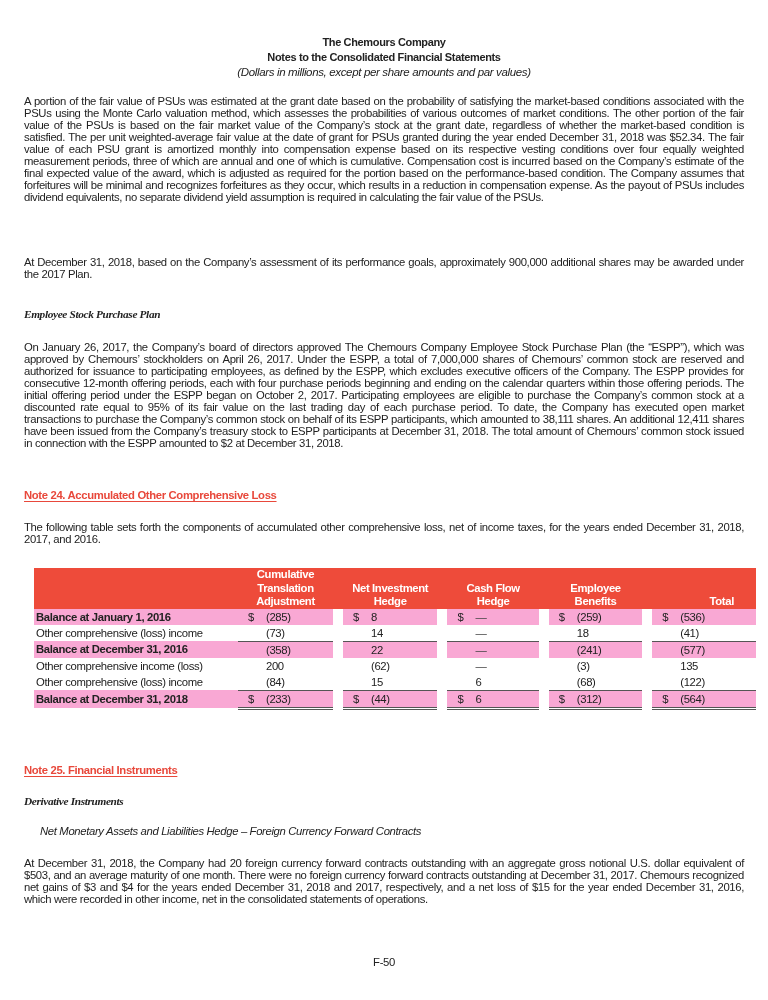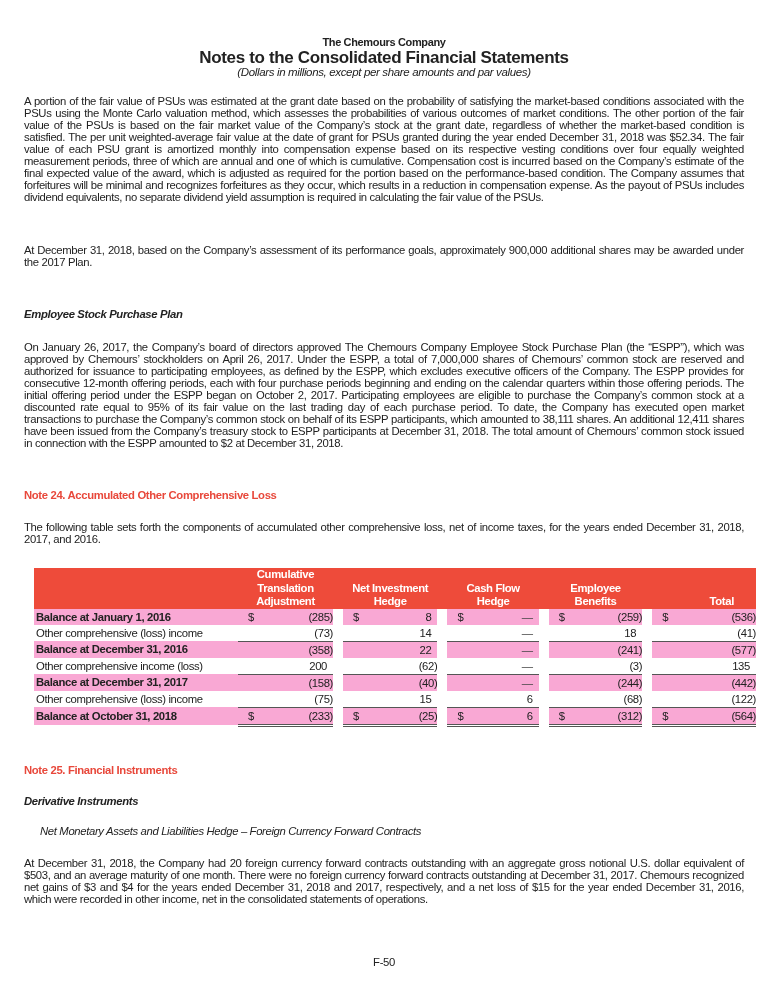--- a/index.html
+++ b/index.html
@@ -4,62 +4,62 @@
 <style>
   html, body { margin: 0; padding: 0; background: #ffffff; }
   body {
     width: 768px; height: 1000px; position: relative; overflow: hidden;
     font-family: "Liberation Sans", sans-serif; color: #222222;
     font-size: 11.3px; letter-spacing: -0.35px;
   }
   .page { position: absolute; left: 24px; top: 0; width: 720px; }
   .hdr { text-align: center; line-height: 15px; }
   .hdr .t1 { position: absolute; top: 35px; left: 0; width: 720px; font-weight: bold; font-size: 11px; }
-  .hdr .t2 { position: absolute; top: 50px; left: 0; width: 720px; font-weight: bold; font-size: 17px; }
+  .hdr .t2 { position: absolute; top: 50px; left: 0; width: 720px; font-weight: bold; font-size: 11px; }
   .hdr .t3 { position: absolute; top: 65px; left: 0; width: 720px; font-style: italic; font-size: 11.5px; }
   p { margin: 0; text-align: justify; line-height: 12px; position: absolute; left: 0; width: 720px; }
-  .h-ital { position: absolute; left: 0; font-weight: bold; font-style: italic; }
+  .h-ital { position: absolute; left: 0; font-weight: bold; font-style: italic; font-family: Liberation Serif, serif; }
   .ital { position: absolute; left: 16px; font-style: italic; }
-  .note-h { position: absolute; left: 0; color: #e8483b; font-weight: bold; text-underline-offset: 2px; }
+  .note-h { position: absolute; left: 0; color: #e8483b; font-weight: bold; text-decoration: underline; text-underline-offset: 2px; }
   table.aoci {
     position: absolute; left: 10px; top: 568px; width: 722px;
     border-collapse: collapse; font-size: 11.3px;
   }
   table.aoci th {
     background: #ee4b3a; color: #ffffff; font-weight: bold; vertical-align: bottom;
     text-align: center; line-height: 13.5px; padding: 0; height: 32px; margin-top: 41px;
   }
   table.aoci th.total { text-align: right; padding-right: 22px; }
   table.aoci td { padding: 0 2px; height: 16px; line-height: 16px; white-space: nowrap; }
   table.aoci tr.shade td { background: #f9a8d4; }
   table.aoci tr.bold td.lbl { font-weight: bold; }
   td.lbl { width: 200px; }
   td.cur { width: 14px; text-align: left; padding-left: 10px !important; }
-  td.num { text-align: right; }
+  td.num { text-align: left; }
   td.num.neg { padding-right: 0 !important; }
   td.num.pos { padding-right: 6px !important; }
   td.gap { width: 6px; background: #fff !important; }
   tr.ul td.cur, tr.ul td.num { border-top: 1px solid #555; }
   tr.final td.cur, tr.final td.num { border-bottom: 3px double #555; }
   .dash { color: #444; }
   .pagenum { position: absolute; top: 956px; left: 0; width: 720px; text-align: center; }
 </style>
 </head>
 <body>
 
 <div class="page">
 
   <div class="hdr">
     <div class="t1">The Chemours Company</div>
     <div class="t2">Notes to the Consolidated Financial Statements</div>
     <div class="t3">(Dollars in millions, except per share amounts and par values)</div>
   </div>
 
   <p style="top:95px">A portion of the fair value of PSUs was estimated at the grant date based on the probability of satisfying the market-based conditions associated with the PSUs using the Monte Carlo valuation method, which assesses the probabilities of various outcomes of market conditions. The other portion of the fair value of the PSUs is based on the fair market value of the Company’s stock at the grant date, regardless of whether the market-based condition is satisfied. The per unit weighted-average fair value at the date of grant for PSUs granted during the year ended December 31, 2018 was $52.34. The fair value of each PSU grant is amortized monthly into compensation expense based on its respective vesting conditions over four equally weighted measurement periods, three of which are annual and one of which is cumulative. Compensation cost is incurred based on the Company’s estimate of the final expected value of the award, which is adjusted as required for the portion based on the performance-based condition. The Company assumes that forfeitures will be minimal and recognizes forfeitures as they occur, which results in a reduction in compensation expense. As the payout of PSUs includes dividend equivalents, no separate dividend yield assumption is required in calculating the fair value of the PSUs.</p>
-  <p style="top:244px">At December 31, 2018, based on the Company’s assessment of its performance goals, approximately 900,000 additional shares may be awarded under the 2017 Plan.</p>
+  <p style="top:256px">At December 31, 2018, based on the Company’s assessment of its performance goals, approximately 900,000 additional shares may be awarded under the 2017 Plan.</p>
 
   <div class="h-ital" style="top:308px">Employee Stock Purchase Plan</div>
   <p style="top:341px">On January 26, 2017, the Company’s board of directors approved The Chemours Company Employee Stock Purchase Plan (the “ESPP”), which was approved by Chemours’ stockholders on April 26, 2017. Under the ESPP, a total of 7,000,000 shares of Chemours’ common stock are reserved and authorized for issuance to participating employees, as defined by the ESPP, which excludes executive officers of the Company. The ESPP provides for consecutive 12-month offering periods, each with four purchase periods beginning and ending on the calendar quarters within those offering periods. The initial offering period under the ESPP began on October 2, 2017. Participating employees are eligible to purchase the Company’s common stock at a discounted rate equal to 95% of its fair value on the last trading day of each purchase period. To date, the Company has executed open market transactions to purchase the Company’s common stock on behalf of its ESPP participants, which amounted to 38,111 shares. An additional 12,411 shares have been issued from the Company’s treasury stock to ESPP participants at December 31, 2018. The total amount of Chemours’ common stock issued in connection with the ESPP amounted to $2 at December 31, 2018.</p>
 
   <div class="note-h" style="top:489px">Note 24. Accumulated Other Comprehensive Loss</div>
   <p style="top:521px">The following table sets forth the components of accumulated other comprehensive loss, net of income taxes, for the years ended December 31, 2018, 2017, and 2016.</p>
 
   <table class="aoci" style="left:10px">
     <thead>
       <tr>
@@ -150,61 +150,44 @@
         <td class="gap"></td>
         <td class="cur"></td>
         <td class="num pos dash">—</td>
         <td class="gap"></td>
         <td class="cur"></td>
         <td class="num neg">(3)</td>
         <td class="gap"></td>
         <td class="cur"></td>
         <td class="num pos">135</td>
       </tr>
-      <tr class="shade bold ul">
-        <td class="lbl">Balance at December 31, 2017</td>
-        <td class="cur"></td>
-        <td class="num neg">(158)</td>
-        <td class="gap"></td>
-        <td class="cur"></td>
-        <td class="num neg">(40)</td>
-        <td class="gap"></td>
-        <td class="cur"></td>
-        <td class="num pos dash">—</td>
-        <td class="gap"></td>
-        <td class="cur"></td>
-        <td class="num neg">(244)</td>
-        <td class="gap"></td>
-        <td class="cur"></td>
-        <td class="num neg">(442)</td>
-      </tr>
       <tr>
         <td class="lbl">Other comprehensive (loss) income</td>
         <td class="cur"></td>
-        <td class="num neg">(75)</td>
+        <td class="num neg">(84)</td>
         <td class="gap"></td>
         <td class="cur"></td>
         <td class="num pos">15</td>
         <td class="gap"></td>
         <td class="cur"></td>
         <td class="num pos">6</td>
         <td class="gap"></td>
         <td class="cur"></td>
         <td class="num neg">(68)</td>
         <td class="gap"></td>
         <td class="cur"></td>
         <td class="num neg">(122)</td>
       </tr>
       <tr class="shade bold ul final">
-        <td class="lbl">Balance at October 31, 2018</td>
+        <td class="lbl">Balance at December 31, 2018</td>
         <td class="cur">$</td>
         <td class="num neg">(233)</td>
         <td class="gap"></td>
         <td class="cur">$</td>
-        <td class="num neg">(25)</td>
+        <td class="num neg">(44)</td>
         <td class="gap"></td>
         <td class="cur">$</td>
         <td class="num pos">6</td>
         <td class="gap"></td>
         <td class="cur">$</td>
         <td class="num neg">(312)</td>
         <td class="gap"></td>
         <td class="cur">$</td>
         <td class="num neg">(564)</td>
       </tr>

